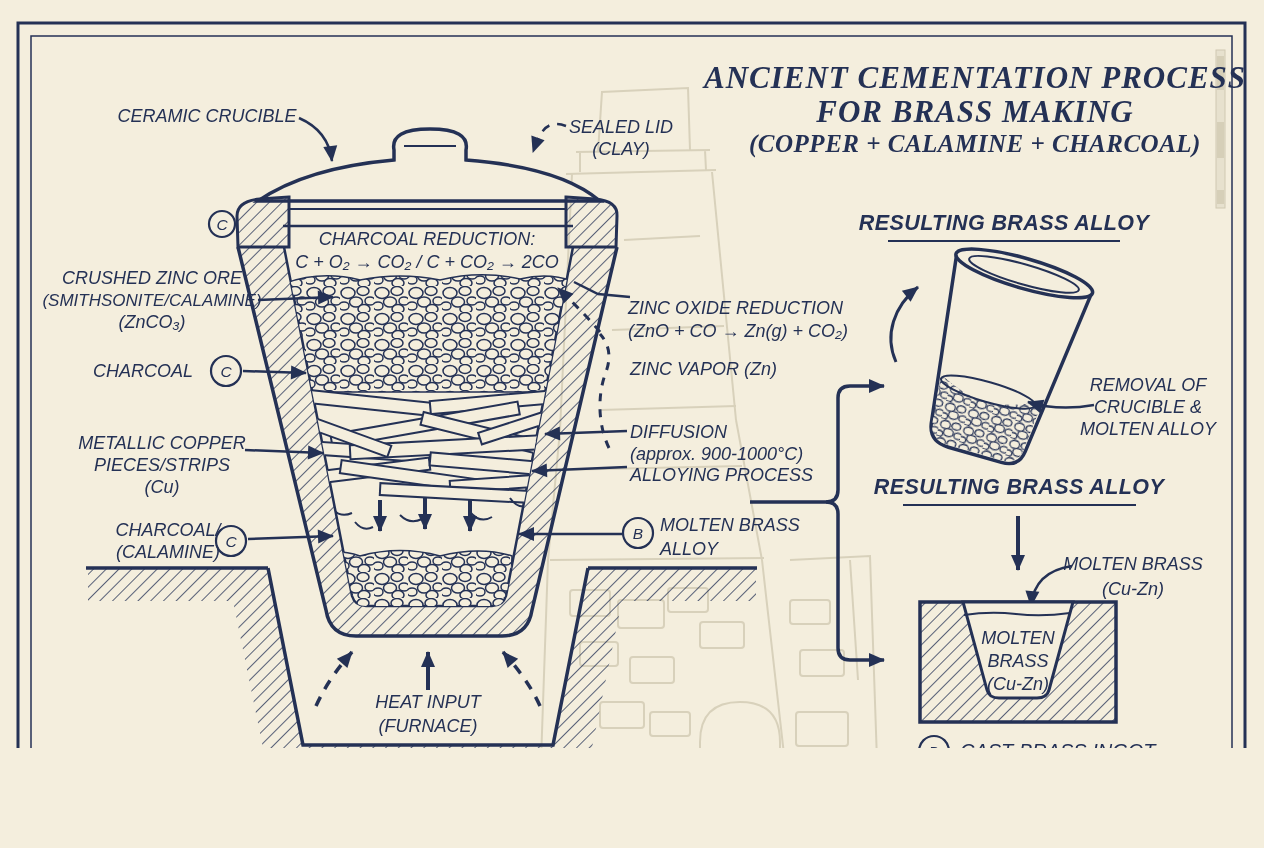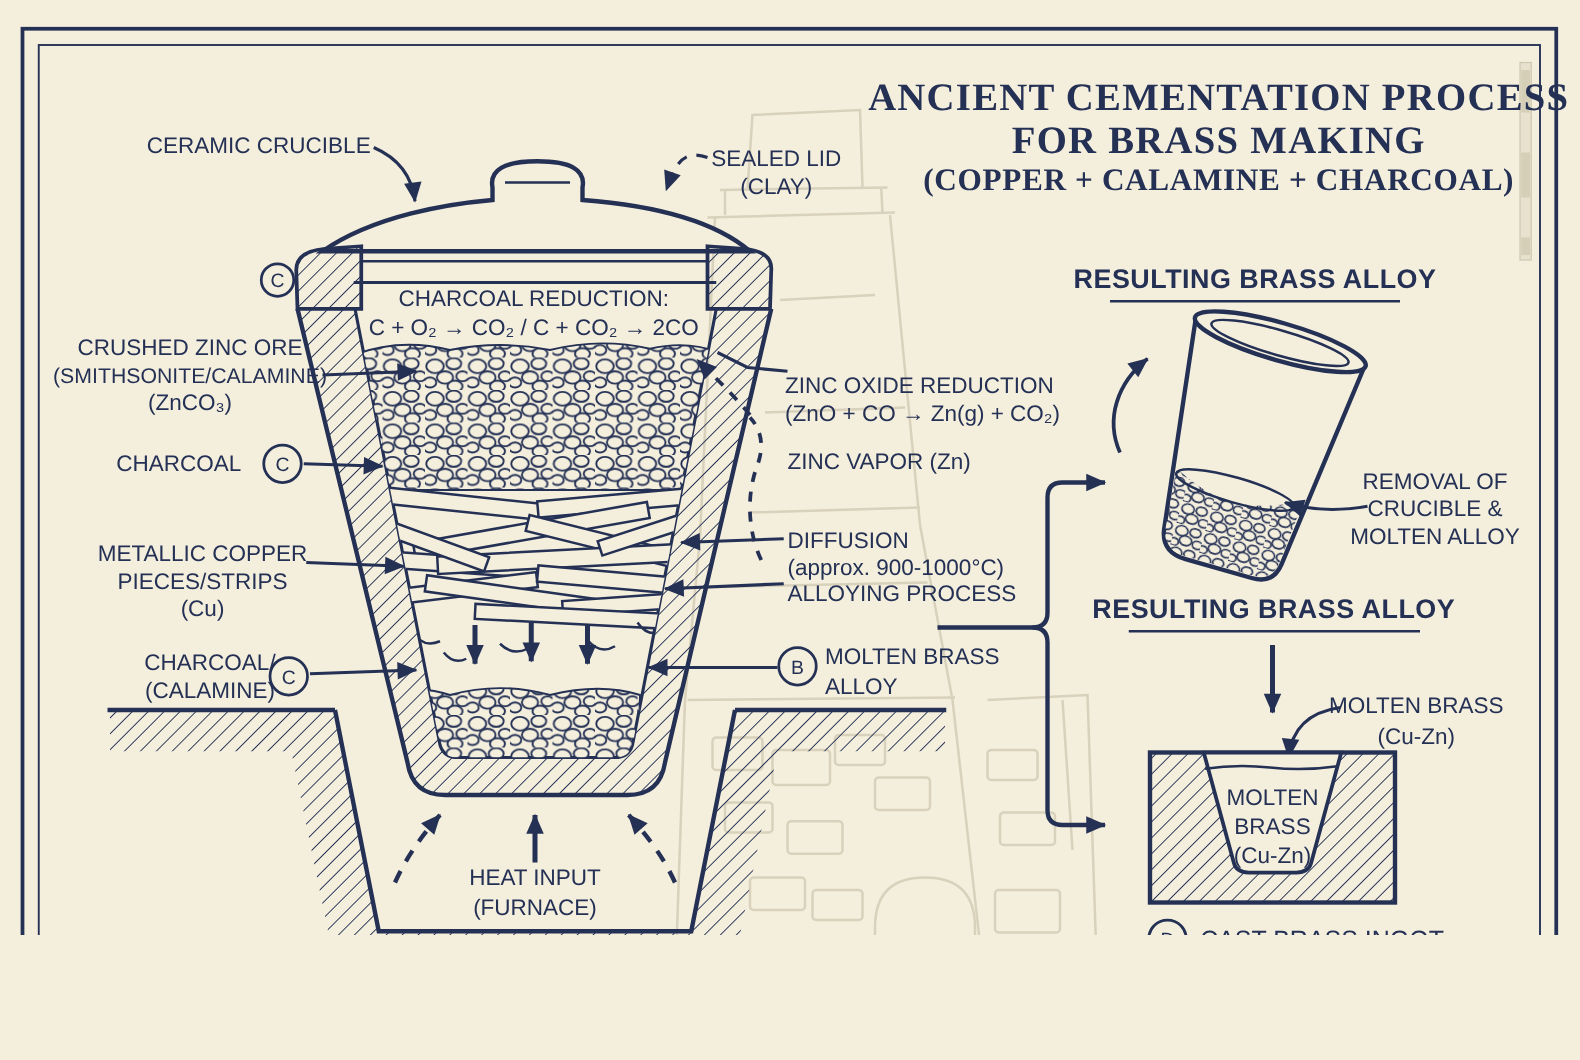--- a/index.html
+++ b/index.html
@@ -3,21 +3,21 @@
 <meta charset="utf-8">
 <style>
   :root{
     --ink:#243155;
     --paper:#f4eedd;
     --ghost:#d8d1bb;
     --ruler:#d9d2bd;
   }
   html,body{margin:0;padding:0;background:var(--paper);}
   .stage{position:relative;width:1264px;height:748px;background:var(--paper);overflow:hidden;
-         font-family:"Liberation Sans",sans-serif;}
+         font-family:"Liberation Sans",sans-serif;font-style:italic;}
   svg{display:block;}
   text{fill:var(--ink);}
   .t-label{font-family:"Liberation Sans",sans-serif;font-size:18px;}
   .t-label-sm{font-family:"Liberation Sans",sans-serif;font-size:17px;}
   .t-head{font-family:"Liberation Sans",sans-serif;font-size:21.5px;font-weight:700;letter-spacing:.4px;}
   .t-big{font-family:"Liberation Sans",sans-serif;font-size:20px;}
   .t-marker{font-family:"Liberation Sans",sans-serif;font-size:15.5px;}
   .t-title{font-family:"Liberation Serif",serif;font-size:31px;font-weight:700;letter-spacing:1px;}
   .t-title-sub{font-family:"Liberation Serif",serif;font-size:25px;font-weight:700;letter-spacing:.5px;}
   .ink-line{stroke:var(--ink);fill:none;}

